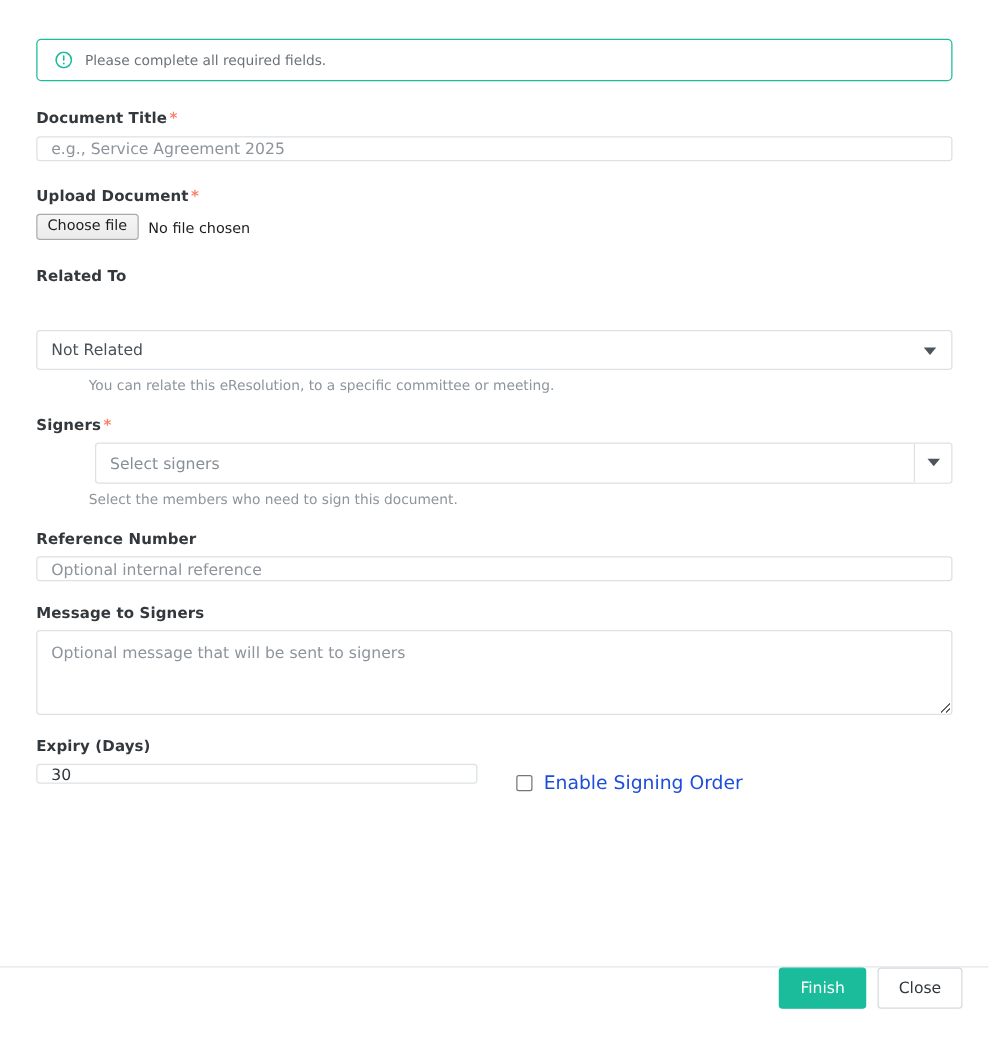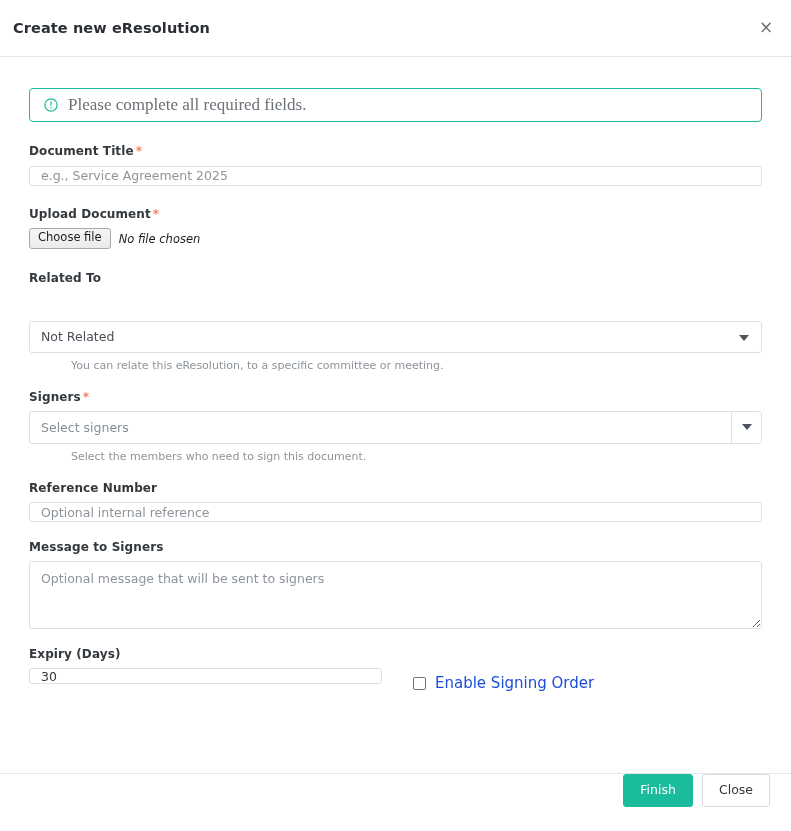--- a/index.html
+++ b/index.html
@@ -59,23 +59,22 @@
     border: 1px solid #1abc9c;
     border-radius: 4px;
     height: 34px;
     display: flex;
     align-items: center;
     padding: 0 14px;
     margin-bottom: 22px;
   }
   .alert-icon { margin-right: 10px; display: flex; align-items: center; }
   .alert-text {
-    font-size: 17px;
+    font-size: 11px;
     color: #6b7177;
-    font-family: Liberation Serif, serif;
   }
 
   .form-group { margin-bottom: 0; }
 
   .lbl {
     display: block;
     font-size: 12px;
     font-weight: 700;
     color: #33383d;
     margin-bottom: 7px;
@@ -118,21 +117,20 @@
     color: #1c1c1c;
     padding: 3px 8px 4px 8px;
     line-height: 1;
     font-family: "DejaVu Sans", "Liberation Sans", sans-serif;
     cursor: pointer;
   }
   .file-name {
     font-size: 11.5px;
     color: #1c1c1c;
     margin-left: 8px;
-    font-style: italic;
   }
 
   
   .select-wrap { position: relative; }
   .caret {
     position: absolute;
     right: 13px; top: 50%;
     margin-top: -2px;
     width: 0; height: 0;
     border-left: 5px solid transparent;
@@ -155,20 +153,21 @@
   }
 
   
   .split-wrap {
     display: flex;
     height: 33px;
     border: 1px solid #dde1e5;
     border-radius: 3px;
     background: #fff;
     overflow: hidden;
+    margin-left: 47px;
   }
   .split-main {
     flex: 1;
     display: flex;
     align-items: center;
     padding: 0 11px;
     font-size: 12.5px;
     color: #868e96;
     cursor: text;
   }
@@ -272,24 +271,20 @@
   }
 
   .mb20 { margin-bottom: 21px; }
   .mb18 { margin-bottom: 18px; }
 </style>
 </head>
 <body>
 
 <div class="modal">
 
-  <div class="modal-header">
-    <span class="modal-title">Create new eResolution</span>
-    <button class="close-btn">×</button>
-  </div>
 
   <div class="modal-body">
 
     <div class="alert">
       <span class="alert-icon">
         <svg width="14" height="14" viewBox="0 0 16 16" aria-hidden="true">
           <circle cx="8" cy="8" r="7" fill="none" stroke="#1abc9c" stroke-width="1.4"></circle>
           <rect x="7.3" y="3.6" width="1.4" height="5.2" rx="0.7" fill="#1abc9c"></rect>
           <circle cx="8" cy="11.2" r="0.85" fill="#1abc9c"></circle>
         </svg>

